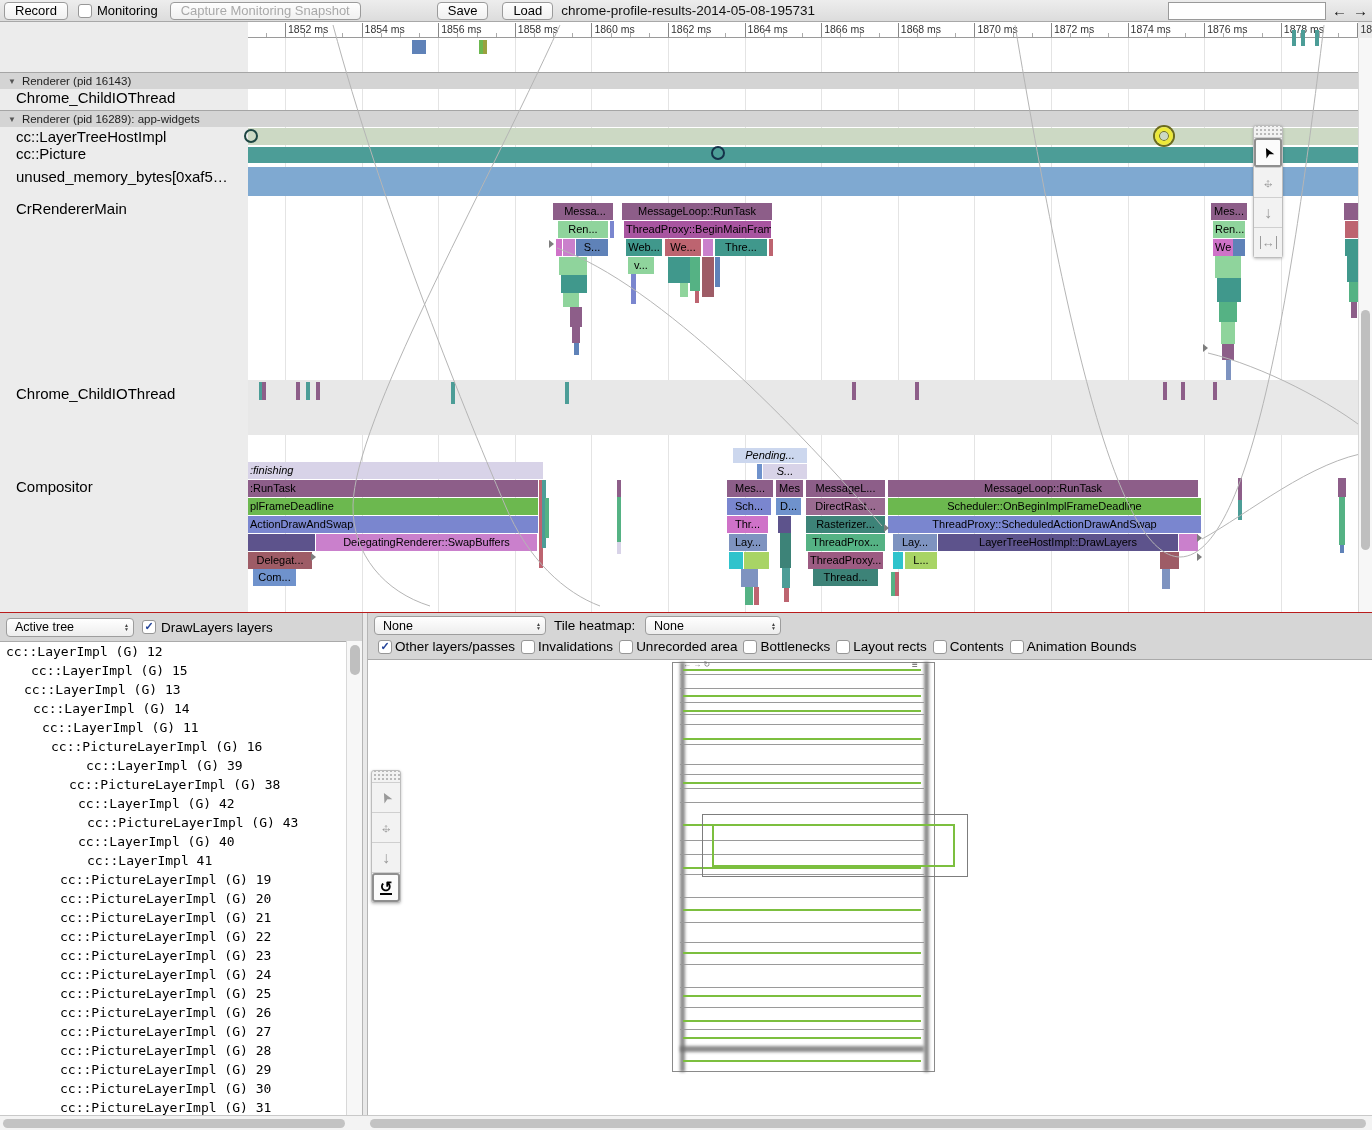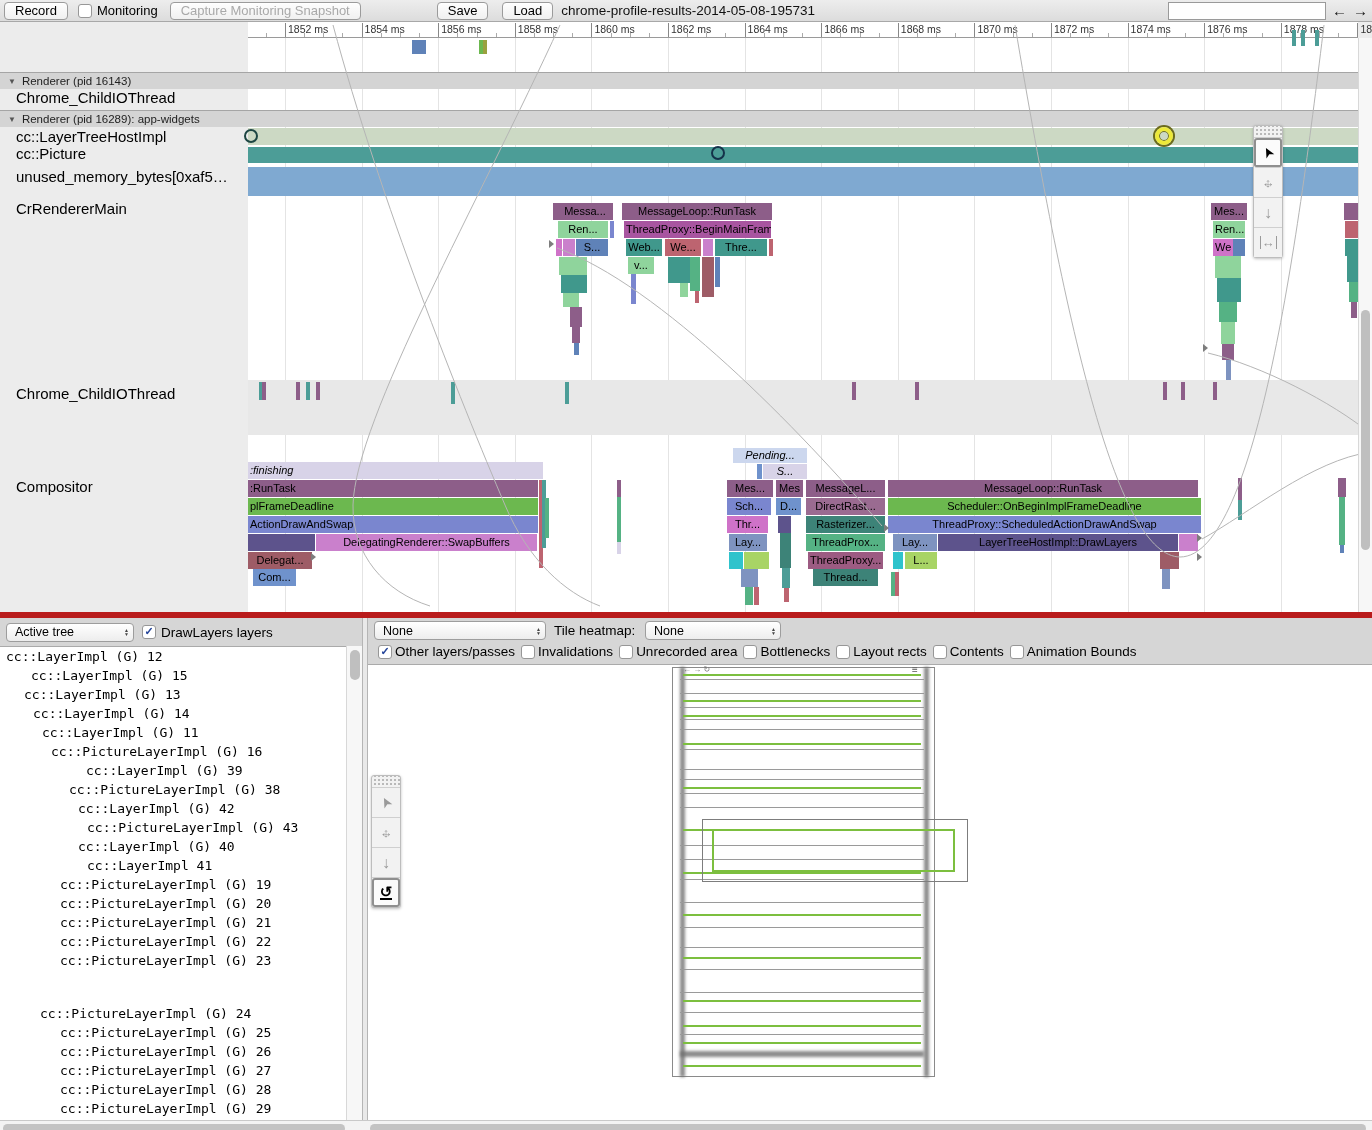--- a/index.html
+++ b/index.html
@@ -55,21 +55,21 @@
   .tool.sel{color:#000;border-radius:3px;box-shadow:0 0 0 2px #8f8f8f inset;background:#fbfbfb;}
   .tool .ptr{display:inline-block;transform:rotate(-118deg);font-size:14px;}
   .tool .h1{position:absolute;font-size:13px;}
   .tool .hbars{border-left:1.5px solid currentColor;border-right:1.5px solid currentColor;padding:0 1px;
     font-size:13px;line-height:13px;}
   
   .sbtrack-v{position:absolute;background:#f7f7f7;border-left:1px solid #d8d8d8;box-sizing:border-box;}
   .sbthumb{position:absolute;background:#bfbfbf;border-radius:5px;}
   
   #lower{position:absolute;left:0;top:612px;width:1372px;height:518px;background:#d6d6d6;
-    border-top:6px solid #b91c1c;box-sizing:border-box;}
+    border-top:1px solid #b91c1c;box-sizing:border-box;}
   .ctrl-left{position:absolute;left:0;top:0;width:362px;height:28px;display:flex;align-items:center;padding-left:6px;box-sizing:border-box;}
   .select{background:linear-gradient(#fff,#ededed);border:1px solid #9d9d9d;border-radius:4px;height:19px;
     display:inline-flex;align-items:center;font-size:12.5px;padding-left:8px;box-sizing:border-box;position:relative;}
   .select .stp{margin-left:auto;margin-right:4px;font-size:5px;line-height:4px;color:#444;white-space:pre;text-align:center;}
   .ctrl-right{position:absolute;left:368px;top:0;width:1004px;height:46px;}
   .cbrow{position:absolute;left:4px;top:26px;display:flex;align-items:center;font-size:13.5px;white-space:nowrap;}
   .cbrow .cb{margin:0 3px 0 6px;}
   #layerlist{position:absolute;left:0;top:28px;width:346px;height:474px;background:#fff;overflow:hidden;
     font-family:"DejaVu Sans Mono","Liberation Mono",monospace;font-size:13px;border-top:1px solid #aaa;box-sizing:border-box;}
   .litem{height:19px;line-height:19px;white-space:nowrap;}
@@ -400,21 +400,21 @@
         <div class="litem" style="padding-left: 69px;">cc::PictureLayerImpl (G) 38</div>
         <div class="litem" style="padding-left: 78px;">cc::LayerImpl (G) 42</div>
         <div class="litem" style="padding-left: 87px;">cc::PictureLayerImpl (G) 43</div>
         <div class="litem" style="padding-left: 78px;">cc::LayerImpl (G) 40</div>
         <div class="litem" style="padding-left: 87px;">cc::LayerImpl 41</div>
         <div class="litem" style="padding-left: 60px;">cc::PictureLayerImpl (G) 19</div>
         <div class="litem" style="padding-left: 60px;">cc::PictureLayerImpl (G) 20</div>
         <div class="litem" style="padding-left: 60px;">cc::PictureLayerImpl (G) 21</div>
         <div class="litem" style="padding-left: 60px;">cc::PictureLayerImpl (G) 22</div>
         <div class="litem" style="padding-left: 60px;">cc::PictureLayerImpl (G) 23</div>
-        <div class="litem" style="padding-left: 40px; margin-top: 34px;">cc::PictureLayerImpl (G) 24</div>
+        <div class="litem" style="padding-left: 60px;">cc::PictureLayerImpl (G) 24</div>
         <div class="litem" style="padding-left: 60px;">cc::PictureLayerImpl (G) 25</div>
         <div class="litem" style="padding-left: 60px;">cc::PictureLayerImpl (G) 26</div>
         <div class="litem" style="padding-left: 60px;">cc::PictureLayerImpl (G) 27</div>
         <div class="litem" style="padding-left: 60px;">cc::PictureLayerImpl (G) 28</div>
         <div class="litem" style="padding-left: 60px;">cc::PictureLayerImpl (G) 29</div>
         <div class="litem" style="padding-left: 60px;">cc::PictureLayerImpl (G) 30</div>
         <div class="litem" style="padding-left: 60px;">cc::PictureLayerImpl (G) 31</div>
       </div>
 
     <div class="sbtrack-v" style="left:346px;top:28px;width:16px;height:474px;">

